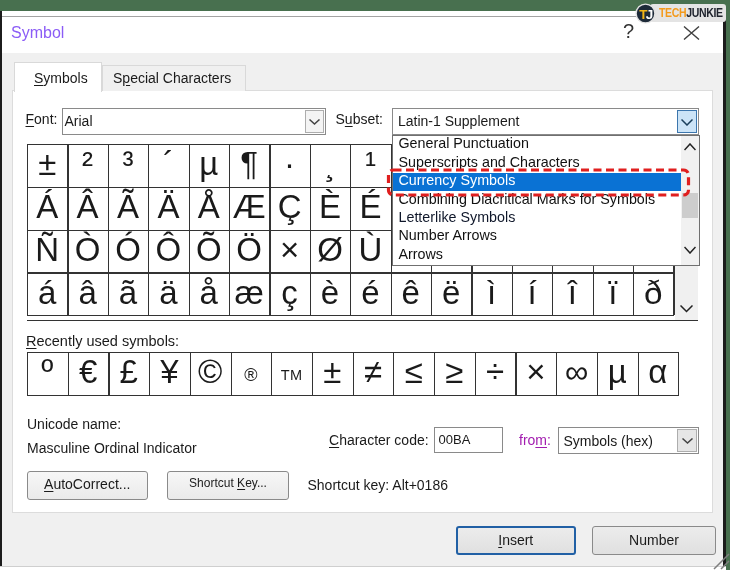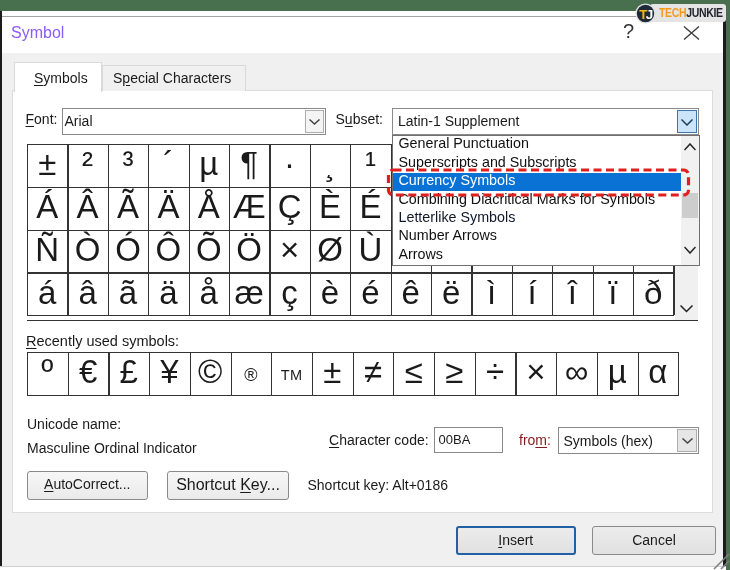--- a/index.html
+++ b/index.html
@@ -168,42 +168,42 @@
 <div class="t" style="left:495.1px;top:355.1px;font-size:33px;transform:translateX(-50%);">÷</div>
 <div class="t" style="left:535.8px;top:355.1px;font-size:33px;transform:translateX(-50%);">×</div>
 <div class="t" style="left:576.5px;top:355.1px;font-size:33px;transform:translateX(-50%);">∞</div>
 <div class="t" style="left:617.2px;top:355.1px;font-size:33px;transform:translateX(-50%);">µ</div>
 <div class="t" style="left:657.9px;top:355.1px;font-size:33px;transform:translateX(-50%);">α</div>
 <div class="t" style="left:27px;top:416.8px;font-size:14px;color:#1a1a1a;">Unicode name:</div>
 <div class="t" style="left:27px;top:440.8px;font-size:14px;color:#1a1a1a;">Masculine Ordinal Indicator</div>
 <div class="t" style="left:329px;top:432.8px;font-size:14px;color:#1a1a1a;"><u>C</u>haracter code:</div>
 <div class="ab" style="left:434px;top:427px;width:68.5px;height:26px;background:#fff;border:1px solid #8a8a8a;box-sizing:border-box;"></div>
 <div class="t" style="left:438.5px;top:432.7px;font-size:13px;color:#1a1a1a;">00BA</div>
-<div class="t" style="left:519px;top:432.8px;font-size:14px;color:#7f1d1d;">fro<u>m</u>:</div>
+<div class="t" style="left:519px;top:432.8px;font-size:14px;color:#a21caf;">fro<u>m</u>:</div>
 <div class="ab" style="left:558px;top:427px;width:140.5px;height:27px;background:#fff;border:1px solid #8a8a8a;box-sizing:border-box;"></div>
 <div class="t" style="left:563.5px;top:433.8px;font-size:14px;color:#1a1a1a;">Symbols (hex)</div>
 <div class="ab" style="left:677px;top:429px;width:20px;height:23px;background:#e6e6e6;border:1px solid #adadad;box-sizing:border-box;"></div>
 <svg class="ab" style="left:681.5px;top:438px;" width="11" height="6" viewBox="0 0 11 6">
     <path d="M0.5 0.5 L5.5 5 L10.5 0.5" stroke="#444" stroke-width="1.5" fill="none"></path>
   </svg>
 <div class="ab" style="left:26.5px;top:471px;width:121.5px;height:28.5px;background:linear-gradient(#f7f7f7,#eaeaea);border:1px solid #8a8a8a;border-radius:3px;box-sizing:border-box;"></div>
 <div class="t" style="left:87.25px;top:477.3px;font-size:14px;transform:translateX(-50%);"><u>A</u>utoCorrect...</div>
 <div class="ab" style="left:167px;top:471px;width:122px;height:28.5px;background:linear-gradient(#f7f7f7,#eaeaea);border:1px solid #8a8a8a;border-radius:3px;box-sizing:border-box;"></div>
-<div class="t" style="left:228.0px;top:477.3px;font-size:16px;transform:translateX(-50%);">Shortcut <u>K</u>ey...</div>
+<div class="t" style="left:228.0px;top:477.3px;font-size:12px;transform:translateX(-50%);">Shortcut <u>K</u>ey...</div>
 <div class="t" style="left:307.5px;top:477.8px;font-size:14px;color:#1a1a1a;">Shortcut key: Alt+0186</div>
 <div class="ab" style="left:456px;top:525.5px;width:119.5px;height:29.5px;background:linear-gradient(#ececec,#e0e0e0);border:2px solid #2160a5;border-radius:3px;box-sizing:border-box;"></div>
 <div class="t" style="left:515.75px;top:533.3px;font-size:14px;transform:translateX(-50%);"><u>I</u>nsert</div>
 <div class="ab" style="left:592px;top:525.5px;width:124px;height:29.5px;background:linear-gradient(#ececec,#e0e0e0);border:1px solid #8a8a8a;border-radius:3px;box-sizing:border-box;"></div>
-<div class="t" style="left:654.0px;top:533.3px;font-size:14px;transform:translateX(-50%);">Cancel</div>
+<div class="t" style="left:654.0px;top:533.3px;font-size:14px;transform:translateX(-50%);">Number</div>
 <svg class="ab" style="left:710px;top:550px;" width="20" height="20" viewBox="0 0 20 20">
     <path d="M4 19 L19 4 M11 19 L19 11" stroke="#7f7f7f" stroke-width="1.5" fill="none"></path>
   </svg>
 <div class="ab" style="left:391.5px;top:134.5px;width:308px;height:131.5px;background:#fff;border:1px solid #707070;box-sizing:border-box;z-index:10;"></div>
 <div class="t" style="left:398.5px;top:136.2px;font-size:14.3px;color:#111;z-index:12;">General Punctuation</div>
-<div class="t" style="left:398.5px;top:154.6px;font-size:14.3px;color:#111;z-index:12;">Superscripts and Subscripts</div>
+<div class="t" style="left:398.5px;top:154.6px;font-size:14.3px;color:#111;z-index:12;">Superscripts and Characters</div>
 <div class="ab" style="left:392.5px;top:172.5px;width:288px;height:18.5px;background:#0a72d4;z-index:11;"></div>
 <div class="t" style="left:398.5px;top:173.0px;font-size:14.3px;color:#fff;z-index:12;">Currency Symbols</div>
 <div class="t" style="left:398.5px;top:191.5px;font-size:14.3px;color:#111;z-index:12;">Combining Diacritical Marks for Symbols</div>
 <div class="t" style="left:398.5px;top:209.9px;font-size:14.3px;color:#0f172a;z-index:12;">Letterlike Symbols</div>
 <div class="t" style="left:398.5px;top:228.4px;font-size:14.3px;color:#111;z-index:12;">Number Arrows</div>
 <div class="t" style="left:398.5px;top:246.8px;font-size:14.3px;color:#111;z-index:12;">Arrows</div>
 <div class="ab" style="left:680.5px;top:135.5px;width:18px;height:129.5px;background:#f1f1f1;z-index:12;"></div>
 <svg class="ab" style="left:683.5px;top:143px;z-index:13;" width="12" height="8" viewBox="0 0 12 8">
     <path d="M0.5 7 L6 1 L11.5 7" stroke="#222" stroke-width="1.5" fill="none"></path>
   </svg>

